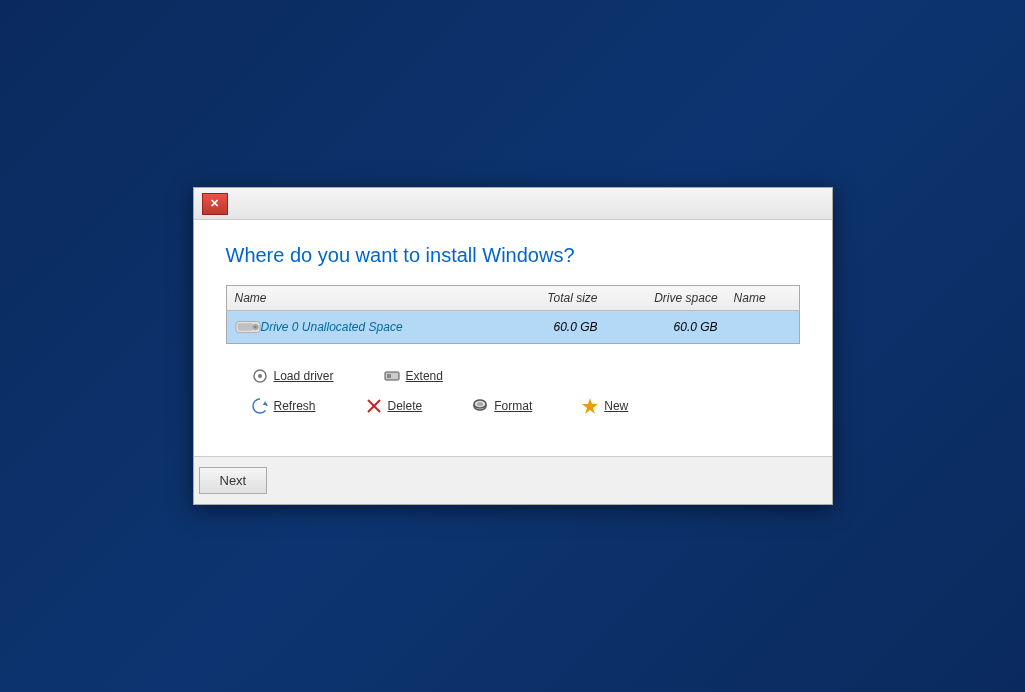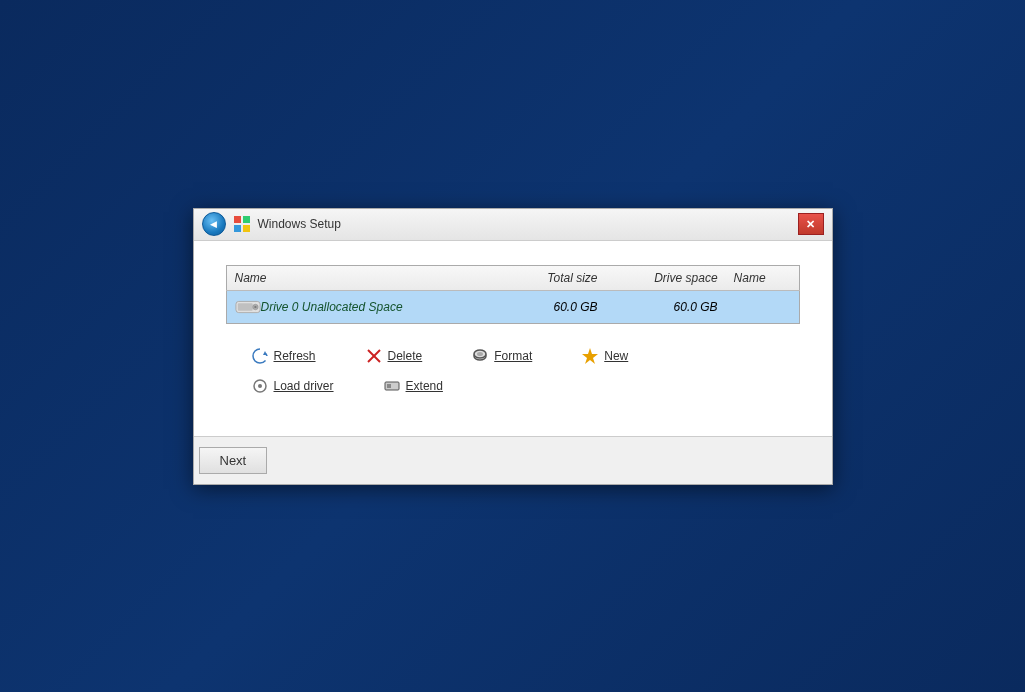--- a/index.html
+++ b/index.html
@@ -229,37 +229,25 @@
       height: 20px;
     }
   </style>
 </head>
 <body>
 
 <div class="desktop">
   <div class="window">
 
     <div class="title-bar">
-      <div class="title-bar-left">
-        <div class="back-btn"></div>
-        <div class="window-icon">
-
-          <svg viewBox="0 0 18 18" xmlns="http://www.w3.org/2000/svg">
-            <rect x="1" y="1" width="7" height="7" fill="#e74c3c"></rect>
-            <rect x="10" y="1" width="7" height="7" fill="#2ecc71"></rect>
-            <rect x="1" y="10" width="7" height="7" fill="#3498db"></rect>
-            <rect x="10" y="10" width="7" height="7" fill="#f1c40f"></rect>
-          </svg>
-        </div>
-        <span class="title-text">Windows Setup</span>
-      </div>
       <div class="close-btn">✕</div>
     </div>
 
     <div class="content">
+      <div class="heading">Where do you want to install Windows?</div>
 
       <table class="drive-table">
         <thead>
           <tr>
             <th>Name</th>
             <th class="right">Total size</th>
             <th class="right">Drive space</th>
             <th>Name</th>
           </tr>
         </thead>
@@ -268,33 +256,53 @@
         <tr class="selected">
               <td>
       <div class="drive-name-cell">
         <svg class="hdd-svg" viewBox="0 0 28 20" xmlns="http://www.w3.org/2000/svg">
           <rect x="1" y="4" width="26" height="12" rx="3" fill="#e0e0e0" stroke="#aaa" stroke-width="1"></rect>
           <rect x="3" y="6" width="16" height="8" rx="1" fill="#c0c0c0"></rect>
           <circle cx="22" cy="10" r="3" fill="#aaa" stroke="#888" stroke-width="0.5"></circle>
           <circle cx="22" cy="10" r="1.2" fill="#777"></circle>
           <line x1="3" y1="16" x2="25" y2="16" stroke="#bbb" stroke-width="0.5"></line>
         </svg>
-        <span class="drive-name-text" style="color:#14532d;">Drive 0 Unallocated Space</span>
+        <span class="drive-name-text" style="color:#0369a1;">Drive 0 Unallocated Space</span>
       </div>
     </td>
               <td class="right">60.0 GB</td>
               <td class="right">60.0 GB</td>
               <td></td>
             </tr>
           </tbody>
       </table>
 
       <div class="toolbar">
         <div class="toolbar-row">
           <button class="toolbar-btn">
+            <span class="toolbar-icon icon-loaddriver">
+              <svg width="18" height="18" viewBox="0 0 18 18" xmlns="http://www.w3.org/2000/svg">
+                <circle cx="9" cy="9" r="6" fill="none" stroke="#777" stroke-width="1.5"></circle>
+                <circle cx="9" cy="9" r="2" fill="#777"></circle>
+              </svg>
+            </span>
+            <span>Load driver</span>
+          </button>
+          <button class="toolbar-btn">
+            <span class="toolbar-icon icon-extend">
+              <svg width="18" height="18" viewBox="0 0 18 18" xmlns="http://www.w3.org/2000/svg">
+                <rect x="2" y="5" width="14" height="8" rx="1" fill="#ccc" stroke="#555" stroke-width="1"></rect>
+                <rect x="4" y="7" width="4" height="4" fill="#888"></rect>
+              </svg>
+            </span>
+            <span>Extend</span>
+          </button>
+        </div>
+        <div class="toolbar-row">
+          <button class="toolbar-btn">
             <span class="toolbar-icon icon-refresh">
               <svg width="18" height="18" viewBox="0 0 18 18" xmlns="http://www.w3.org/2000/svg">
                 <path d="M9 2C5.134 2 2 5.134 2 9s3.134 7 7 7c2.21 0 4.19-.97 5.55-2.5" fill="none" stroke="#3a7abf" stroke-width="1.5"></path>
                 <polygon points="14,4 16,8 12,8" fill="#3a7abf"></polygon>
                 <path d="M14.5 6.5 C15.5 7.8 16 8.9 16 9" fill="none" stroke="#3a7abf" stroke-width="1.5"></path>
               </svg>
             </span>
             <span>Refresh</span>
           </button>
           <button class="toolbar-btn">
@@ -318,40 +326,20 @@
           </button>
           <button class="toolbar-btn">
             <span class="toolbar-icon icon-new">
               <svg width="18" height="18" viewBox="0 0 18 18" xmlns="http://www.w3.org/2000/svg">
                 <polygon points="9,1 11,7 17,7 12,11 14,17 9,13 4,17 6,11 1,7 7,7" fill="#e8a000"></polygon>
               </svg>
             </span>
             <span>New</span>
           </button>
         </div>
-        <div class="toolbar-row">
-          <button class="toolbar-btn">
-            <span class="toolbar-icon icon-loaddriver">
-              <svg width="18" height="18" viewBox="0 0 18 18" xmlns="http://www.w3.org/2000/svg">
-                <circle cx="9" cy="9" r="6" fill="none" stroke="#777" stroke-width="1.5"></circle>
-                <circle cx="9" cy="9" r="2" fill="#777"></circle>
-              </svg>
-            </span>
-            <span>Load driver</span>
-          </button>
-          <button class="toolbar-btn">
-            <span class="toolbar-icon icon-extend">
-              <svg width="18" height="18" viewBox="0 0 18 18" xmlns="http://www.w3.org/2000/svg">
-                <rect x="2" y="5" width="14" height="8" rx="1" fill="#ccc" stroke="#555" stroke-width="1"></rect>
-                <rect x="4" y="7" width="4" height="4" fill="#888"></rect>
-              </svg>
-            </span>
-            <span>Extend</span>
-          </button>
-        </div>
       </div>
     </div>
 
     <div class="footer">
       <button class="next-btn">Next</button>
     </div>
 
   </div>
 </div>
 

